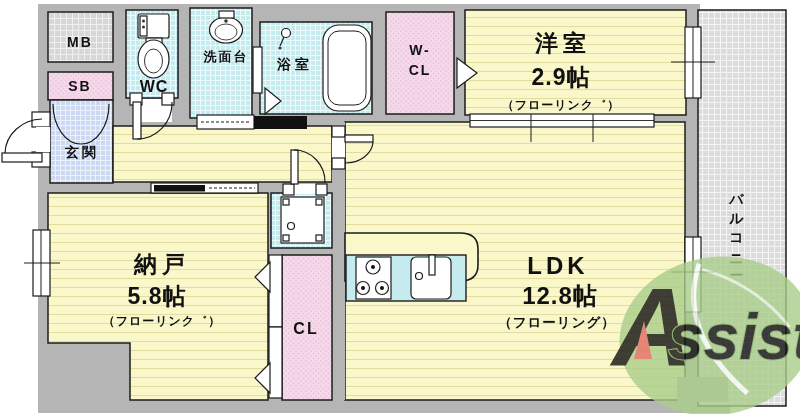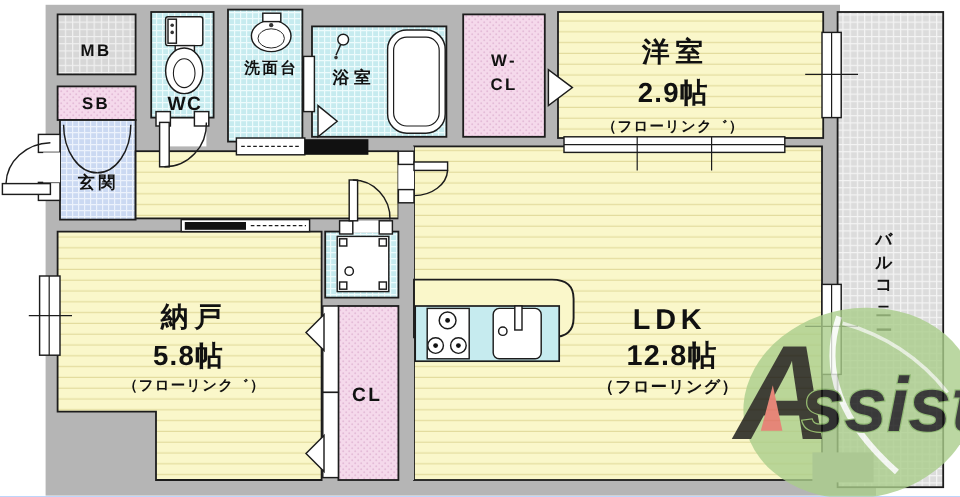--- a/index.html
+++ b/index.html
@@ -1,16 +1,16 @@
 <!DOCTYPE html>
 <html><head>
 <meta charset="utf-8">
 <style>
   html,body{margin:0;padding:0;background:#fff;}
-  .stage{width:800px;height:414px;position:relative;overflow:hidden;background:#3b82f6;}
+  .stage{width:800px;height:414px;position:relative;overflow:hidden;background:#22c55e;}
   svg{display:block;}
   text{font-family:"Liberation Sans","DejaVu Sans",sans-serif;fill:#111;}
   .room-name{font-size:23px;font-weight:700;letter-spacing:5px;}
   .room-size{font-size:23px;font-weight:700;letter-spacing:1px;}
   .room-floor{font-size:12px;font-weight:700;letter-spacing:1px;}
   .small-label{font-size:14px;font-weight:700;letter-spacing:2px;}
   .tiny-label{font-size:13px;font-weight:700;letter-spacing:2px;}
   .vert-label{font-size:14px;font-weight:700;letter-spacing:5px;writing-mode:vertical-rl;}
   .wall-line{stroke:#1c1c1c;stroke-width:1.5;}
   .sym{fill:#fff;stroke:#1c1c1c;stroke-width:1.2;}

